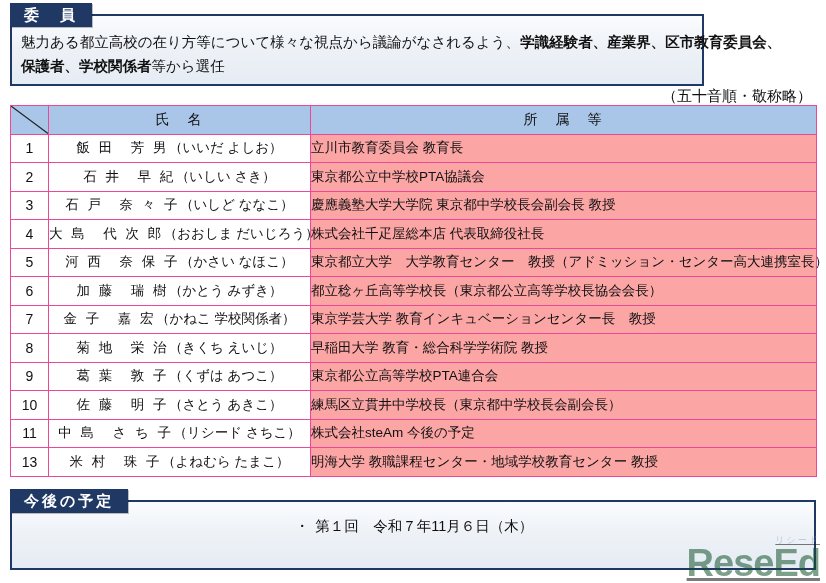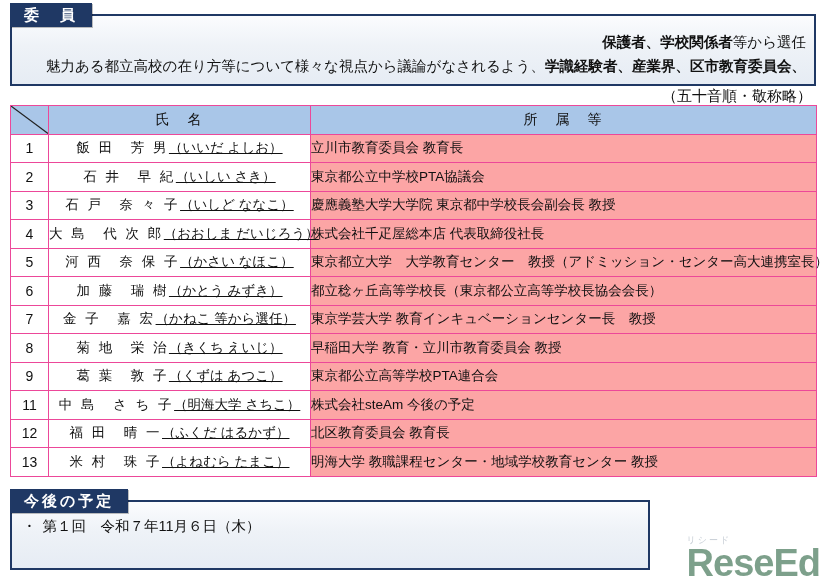--- a/index.html
+++ b/index.html
@@ -40,23 +40,22 @@
   .section-body {
     padding: 16px 10px 6px 10px;
     font-size: 14.5px;
     line-height: 24px;
   }
 
   
   #committee-box {
     left: 10px;
     top: 14px;
-    width: 806px;
+    width: 694px;
     height: 72px;
-    text-align: right;
   }
   #committee-box .section-body {
     padding: 14px 8px 4px 9px;
   }
   .desc-line {
     white-space: nowrap;
   }
   .b { font-weight: bold; }
 
   
@@ -118,45 +117,47 @@
     background: #ffffff;
     white-space: nowrap;
   }
   td.cell-org {
     text-align: left;
     padding-left: 7px;
     background: #fca5a5;
     white-space: nowrap;
   }
   .name-kanji { letter-spacing: 2.5px; }
-  .name-kana  { letter-spacing: 0; text-decoration: underline; }
+  .name-kana  { letter-spacing: 0; }
 
   
   #schedule-box {
     left: 10px;
     top: 500px;
-    width: 640px;
+    width: 806px;
     height: 70px;
+    text-align: center;
   }
   #schedule-box .section-body {
     padding: 12px 8px 4px 10px;
     font-size: 14.5px;
     line-height: 25px;
   }
   .sched-item { white-space: nowrap; }
   .sched-bullet { margin-right: 6px; }
 
   
   #watermark {
     position: absolute;
     right: 6px;
     bottom: 2px;
-    text-align: left;
+    text-align: right;
     pointer-events: none;
     opacity: 0.55;
+    text-decoration: underline;
   }
   #watermark .wm-sub {
     font-size: 9px;
     color: #9aa6b4;
     letter-spacing: 2px;
     line-height: 10px;
   }
   #watermark .wm-main {
     font-size: 38px;
     font-weight: bold;
@@ -165,24 +166,24 @@
     letter-spacing: -1px;
   }
 </style>
 </head>
 <body>
 
 <div class="section" id="committee-box">
   <div class="section-tab">委　員</div>
   <div class="section-body">
     <div class="desc-line">
-      <span class="b">保護者、学校関係者</span><span>等から選任</span>
+      <span>魅力ある都立高校の在り方等について様々な視点から議論がなされるよう、</span><span class="b">学識経験者、産業界、区市教育委員会、</span>
     </div>
     <div class="desc-line">
-      <span>魅力ある都立高校の在り方等について様々な視点から議論がなされるよう、</span><span class="b">学識経験者、産業界、区市教育委員会、</span>
+      <span class="b">保護者、学校関係者</span><span>等から選任</span>
     </div>
   </div>
 </div>
 
 <div id="order-note">（五十音順・敬称略）</div>
 
 <table id="member-table">
   <colgroup>
     <col class="col-no">
       <col class="col-name">
@@ -225,42 +226,42 @@
         <td class="cell-name"><span class="name-kanji">河 西　奈 保 子</span><span class="name-kana">（かさい なほこ）</span></td>
         <td class="cell-org">東京都立大学　大学教育センター　教授（アドミッション・センター高大連携室長）</td>
       </tr>
       <tr>
         <td class="cell-no">6</td>
         <td class="cell-name"><span class="name-kanji">加 藤　瑞 樹</span><span class="name-kana">（かとう みずき）</span></td>
         <td class="cell-org">都立稔ヶ丘高等学校長（東京都公立高等学校長協会会長）</td>
       </tr>
       <tr>
         <td class="cell-no">7</td>
-        <td class="cell-name"><span class="name-kanji">金 子　嘉 宏</span><span class="name-kana">（かねこ 等から選任）</span></td>
+        <td class="cell-name"><span class="name-kanji">金 子　嘉 宏</span><span class="name-kana">（かねこ 学校関係者）</span></td>
         <td class="cell-org">東京学芸大学 教育インキュベーションセンター長　教授</td>
       </tr>
       <tr>
         <td class="cell-no">8</td>
         <td class="cell-name"><span class="name-kanji">菊 地　栄 治</span><span class="name-kana">（きくち えいじ）</span></td>
-        <td class="cell-org">早稲田大学 教育・立川市教育委員会 教授</td>
+        <td class="cell-org">早稲田大学 教育・総合科学学術院 教授</td>
       </tr>
       <tr>
         <td class="cell-no">9</td>
         <td class="cell-name"><span class="name-kanji">葛 葉　敦 子</span><span class="name-kana">（くずは あつこ）</span></td>
         <td class="cell-org">東京都公立高等学校PTA連合会</td>
       </tr>
       <tr>
+        <td class="cell-no">10</td>
+        <td class="cell-name"><span class="name-kanji">佐 藤　明 子</span><span class="name-kana">（さとう あきこ）</span></td>
+        <td class="cell-org">練馬区立貫井中学校長（東京都中学校長会副会長）</td>
+      </tr>
+      <tr>
         <td class="cell-no">11</td>
-        <td class="cell-name"><span class="name-kanji">中 島　さ ち 子</span><span class="name-kana">（明海大学 さちこ）</span></td>
+        <td class="cell-name"><span class="name-kanji">中 島　さ ち 子</span><span class="name-kana">（リシード さちこ）</span></td>
         <td class="cell-org">株式会社steAm 今後の予定</td>
-      </tr>
-      <tr>
-        <td class="cell-no">12</td>
-        <td class="cell-name"><span class="name-kanji">福 田　晴 一</span><span class="name-kana">（ふくだ はるかず）</span></td>
-        <td class="cell-org">北区教育委員会 教育長</td>
       </tr>
       <tr>
         <td class="cell-no">13</td>
         <td class="cell-name"><span class="name-kanji">米 村　珠 子</span><span class="name-kana">（よねむら たまこ）</span></td>
         <td class="cell-org">明海大学 教職課程センター・地域学校教育センター 教授</td>
       </tr>
     </tbody>
 </table>
 
 <div class="section" id="schedule-box">

